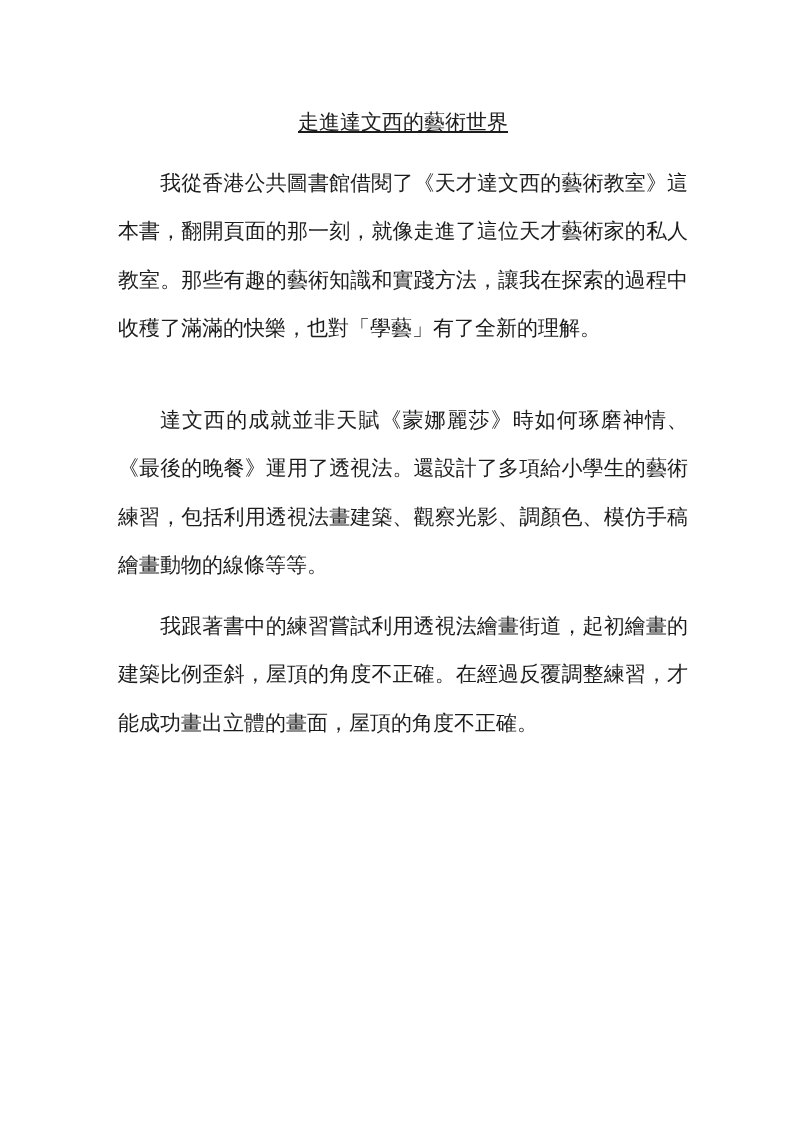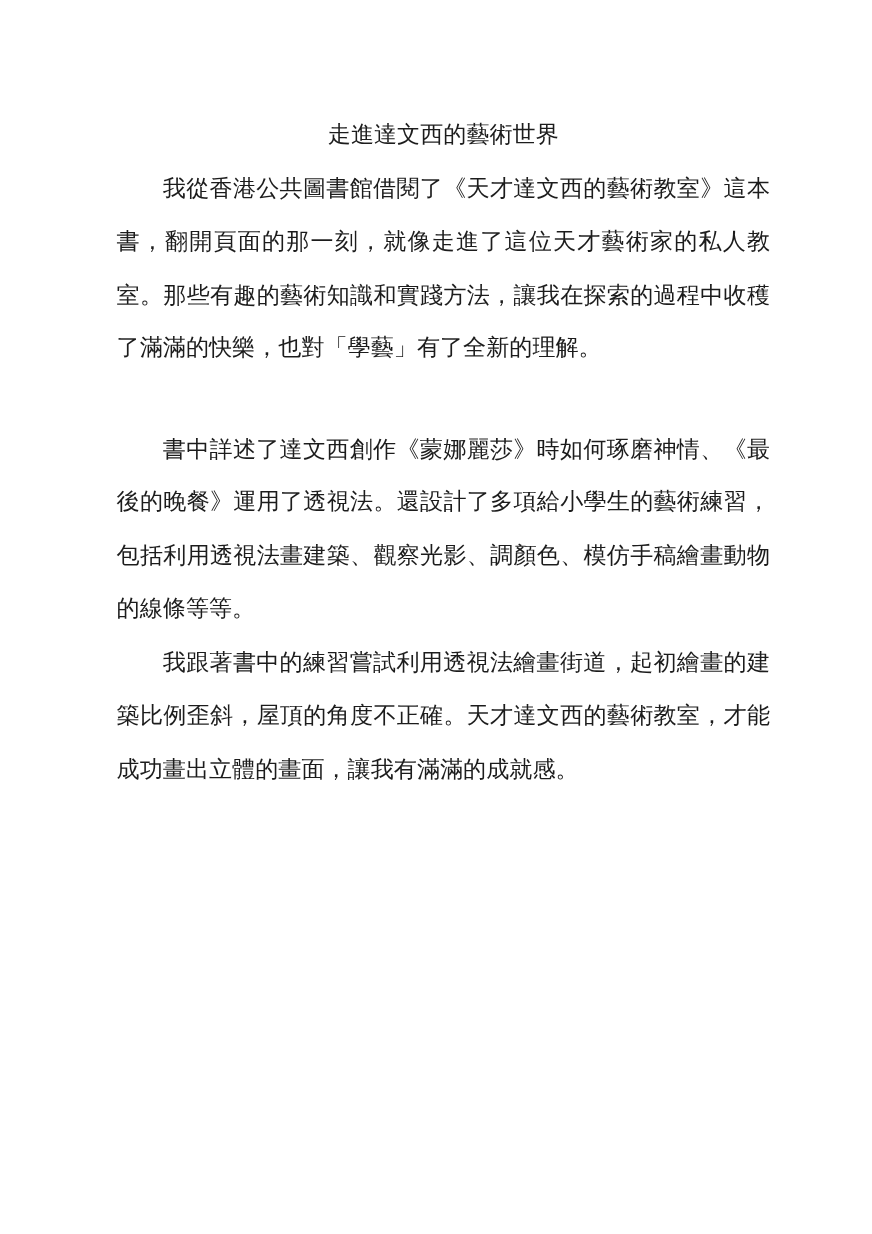--- a/index.html
+++ b/index.html
@@ -22,38 +22,39 @@
     top: 98px;
     width: 594px;
   }
   .doc-title {
     font-size: 21px;
     line-height: 48.5px;
     text-align: center;
     letter-spacing: 0;
     font-weight: normal;
     margin: 0;
+    text-decoration: underline;
   }
   p.para {
     font-size: 21px;
     line-height: 48.5px;
-    margin: 0;
+    margin: 12px;
     text-indent: 2em;
     text-align: justify;
     text-justify: inter-character;
     letter-spacing: 0;
     word-break: break-all;
   }
   p.para.gap-after {
     margin-bottom: 43px;
   }
 </style>
 </head>
 <body>
 
 <div class="page">
   <div class="content">
     <h1 class="doc-title">走進達文西的藝術世界</h1>
     <p class="para gap-after">我從香港公共圖書館借閱了《天才達文西的藝術教室》這本書，翻開頁面的那一刻，就像走進了這位天才藝術家的私人教室。那些有趣的藝術知識和實踐方法，讓我在探索的過程中收穫了滿滿的快樂，也對「學藝」有了全新的理解。</p>
-    <p class="para">書中詳述了達文西創作《蒙娜麗莎》時如何琢磨神情、《最後的晚餐》運用了透視法。還設計了多項給小學生的藝術練習，包括利用透視法畫建築、觀察光影、調顏色、模仿手稿繪畫動物的線條等等。</p>
-    <p class="para gap-after">我跟著書中的練習嘗試利用透視法繪畫街道，起初繪畫的建築比例歪斜，屋頂的角度不正確。天才達文西的藝術教室，才能成功畫出立體的畫面，讓我有滿滿的成就感。</p>
+    <p class="para">達文西的成就並非天賦《蒙娜麗莎》時如何琢磨神情、《最後的晚餐》運用了透視法。還設計了多項給小學生的藝術練習，包括利用透視法畫建築、觀察光影、調顏色、模仿手稿繪畫動物的線條等等。</p>
+    <p class="para gap-after">我跟著書中的練習嘗試利用透視法繪畫街道，起初繪畫的建築比例歪斜，屋頂的角度不正確。在經過反覆調整練習，才能成功畫出立體的畫面，屋頂的角度不正確。</p>
   </div>
 </div>
 
 </body></html>

